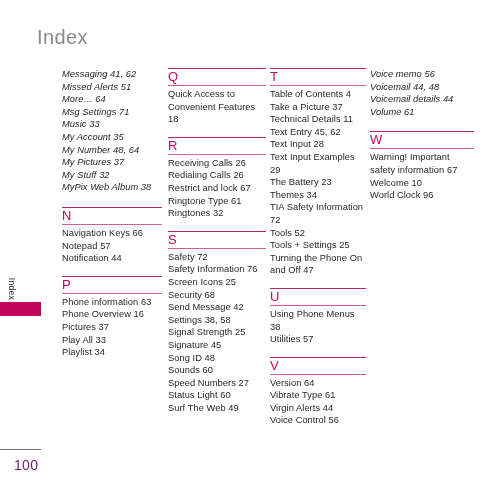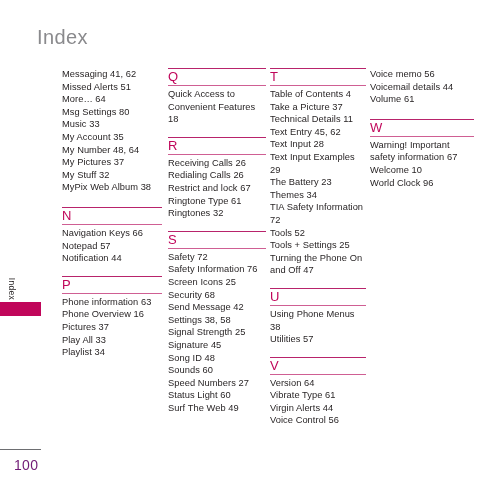--- a/index.html
+++ b/index.html
@@ -99,21 +99,21 @@
     padding: 0;
   }
   .entry {
     font-size: 9.3px;
     line-height: 12.6px;
     color: #231f20;
     letter-spacing: 0.05px;
   }
 
   
-  .continuation { margin-top: 0; margin-bottom: 13px; }
+  .continuation { margin-top: 0; margin-bottom: 13px; font-style: italic; }
 
   
   .footer-rule {
     position: absolute;
     left: 0px;
     top: 449px;
     width: 41px;
     height: 0;
     border-top: 1.2px solid #6d6e71;
   }
@@ -136,21 +136,21 @@
   <div class="side-tab-label">Index</div>
 
   <div class="side-tab-block"></div>
 
   <div class="columns">
     <div class="col col-0">
         <ul class="entries continuation">
           <li class="entry">Messaging 41, 62</li>
           <li class="entry">Missed Alerts 51</li>
           <li class="entry">More… 64</li>
-          <li class="entry">Msg Settings 80</li>
+          <li class="entry">Msg Settings 71</li>
           <li class="entry">Music 33</li>
           <li class="entry">My Account 35</li>
           <li class="entry">My Number 48, 64</li>
           <li class="entry">My Pictures 37</li>
           <li class="entry">My Stuff 32</li>
           <li class="entry">MyPix Web Album 38</li>
         </ul>
         <div class="letter-section">
           <div class="rule-top"></div>
           <div class="letter">N</div>
@@ -253,20 +253,21 @@
             <li class="entry">Version 64</li>
             <li class="entry">Vibrate Type 61</li>
             <li class="entry">Virgin Alerts 44</li>
             <li class="entry">Voice Control 56</li>
           </ul>
         </div>
       </div>
     <div class="col col-3">
         <ul class="entries continuation">
           <li class="entry">Voice memo 56</li>
+          <li class="entry">Voicemail 44, 48</li>
           <li class="entry">Voicemail details 44</li>
           <li class="entry">Volume 61</li>
         </ul>
         <div class="letter-section">
           <div class="rule-top"></div>
           <div class="letter">W</div>
           <div class="rule-bottom"></div>
           <ul class="entries">
             <li class="entry">Warning! Important safety information 67</li>
             <li class="entry">Welcome 10</li>

